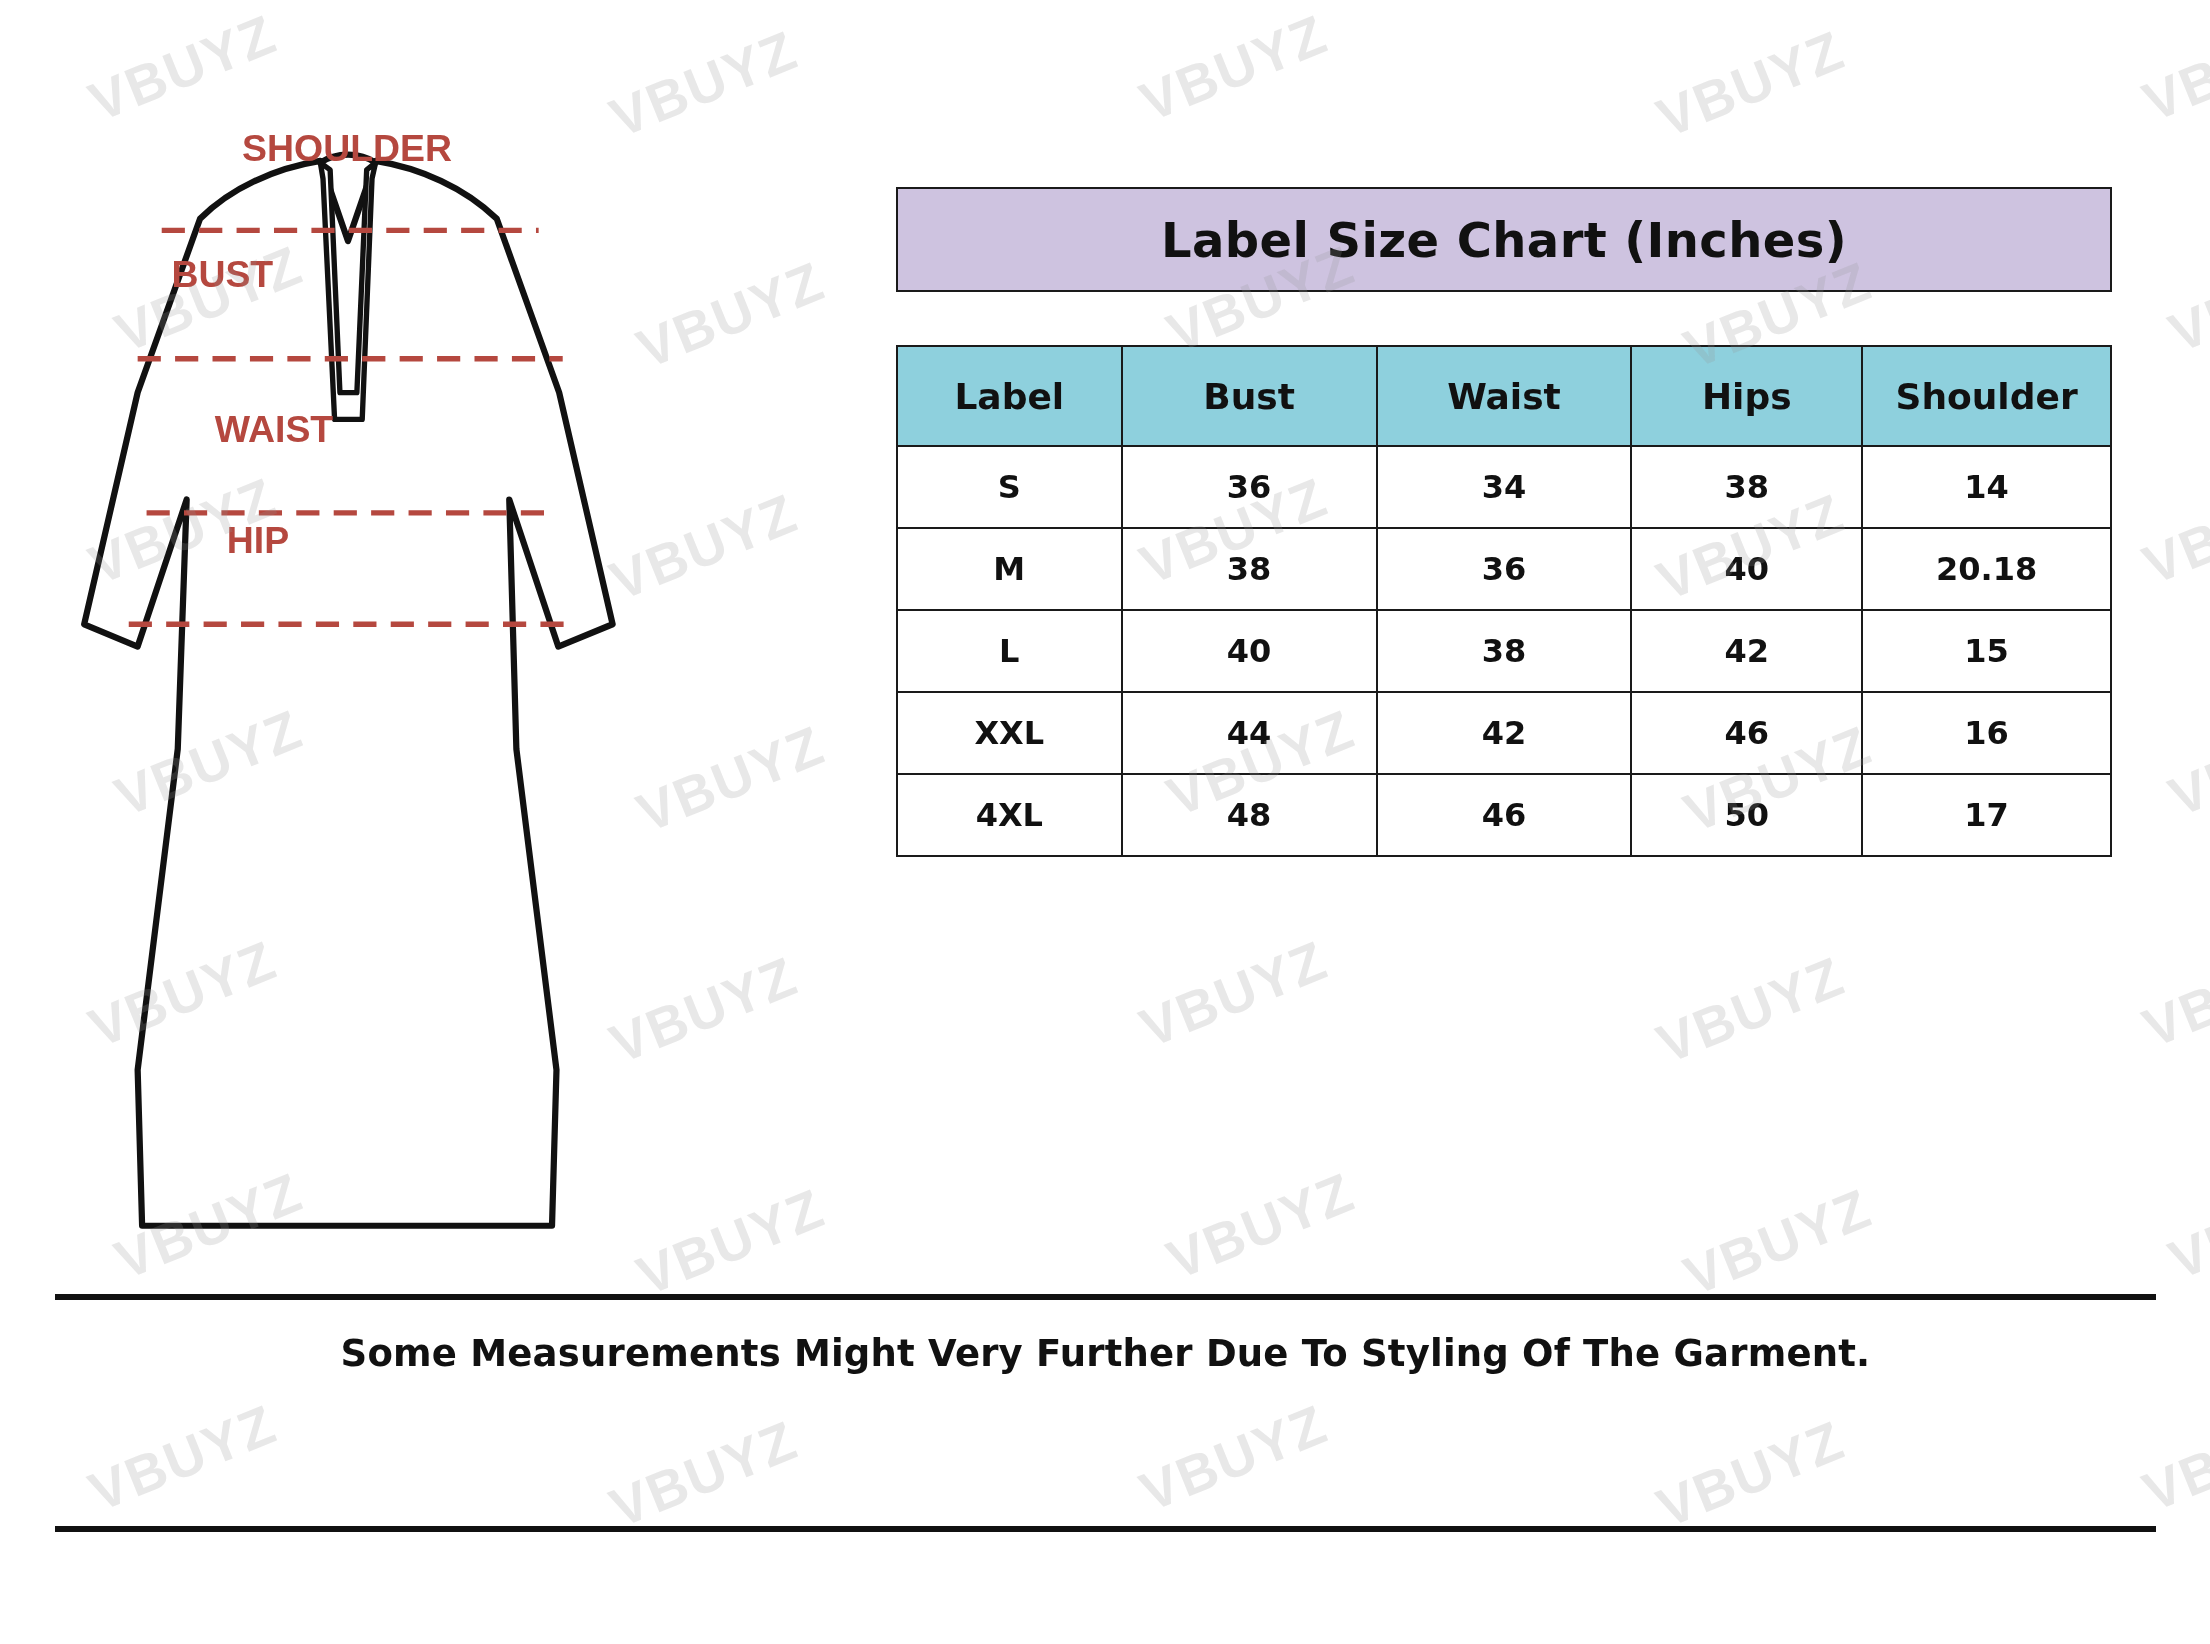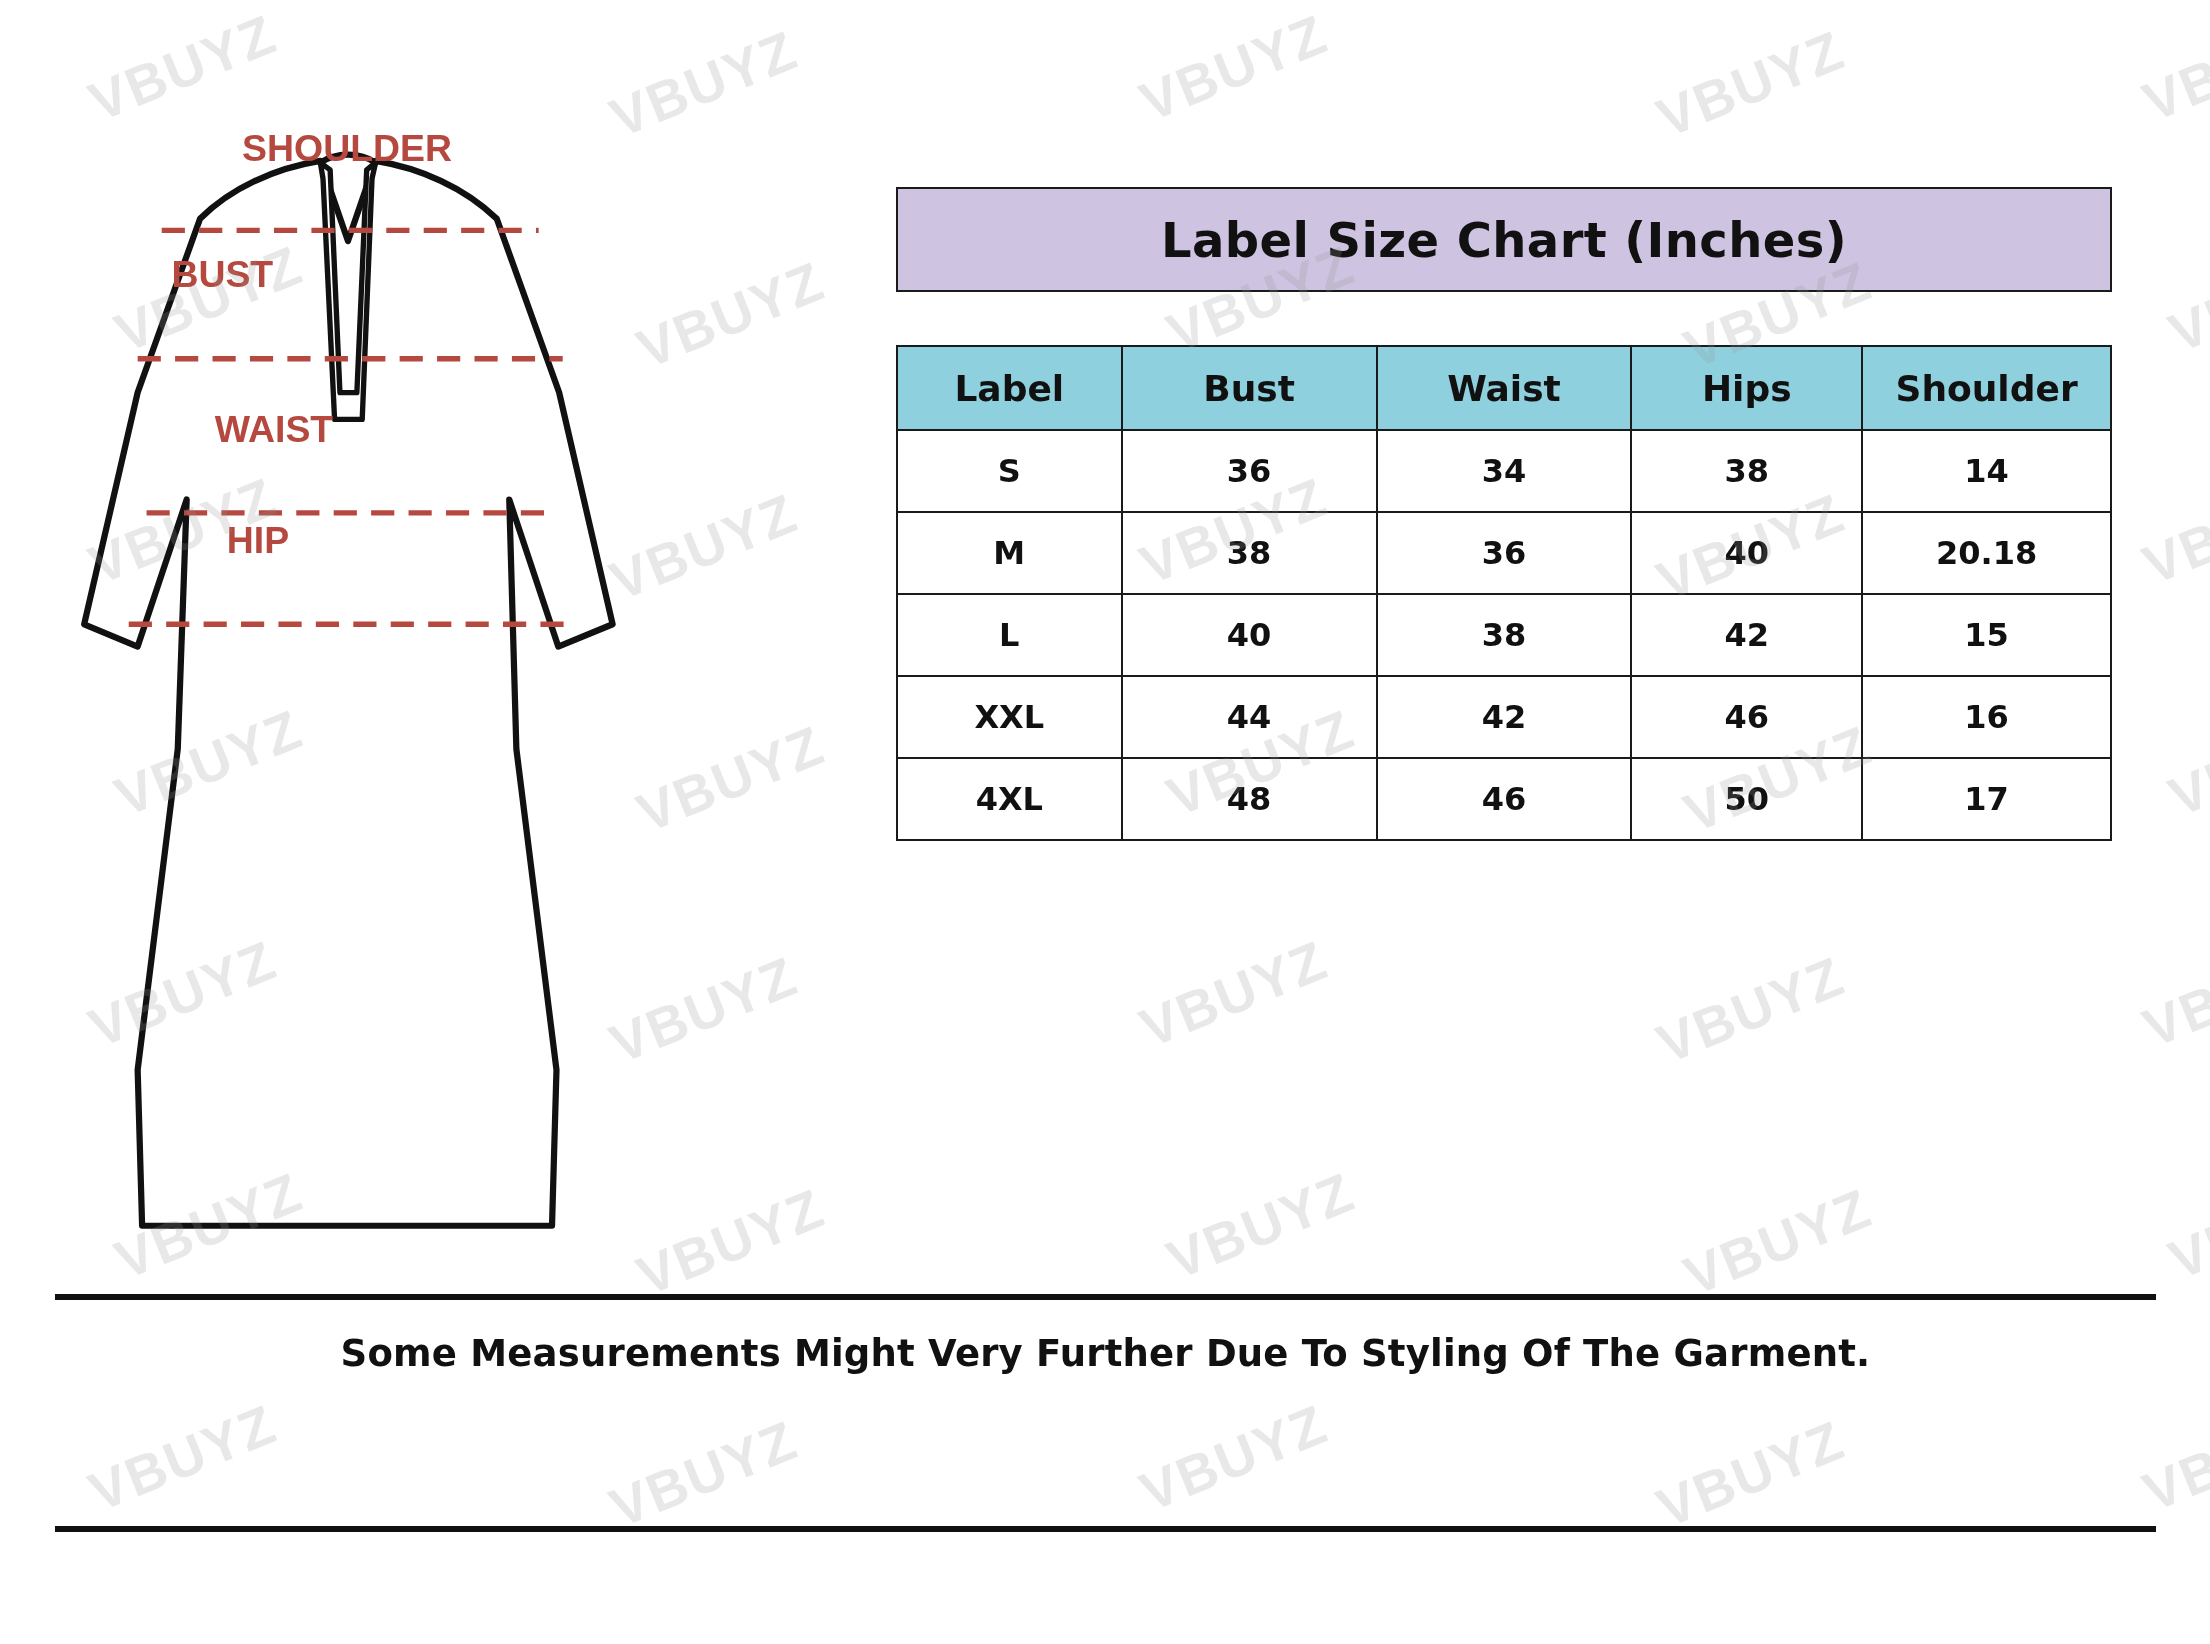--- a/index.html
+++ b/index.html
@@ -85,21 +85,21 @@
     border: 2.7px solid #1a1a1a;
     text-align: center;
     font-family: "DejaVu Sans", sans-serif;
     color: #111111;
   }
   thead tr.head-row th {
     background: #8ed0dd;
     font-size: 36px;
     font-weight: 700;
     height: 82px;
-    padding: 0;
+    padding: 8px;
   }
   thead tr.unit-row td {
     background: #fde3cd;
     font-size: 28.5px;
     font-weight: 700;
     height: 66px;
     padding: 0;
   }
   tbody td {
     background: #ffffff;

